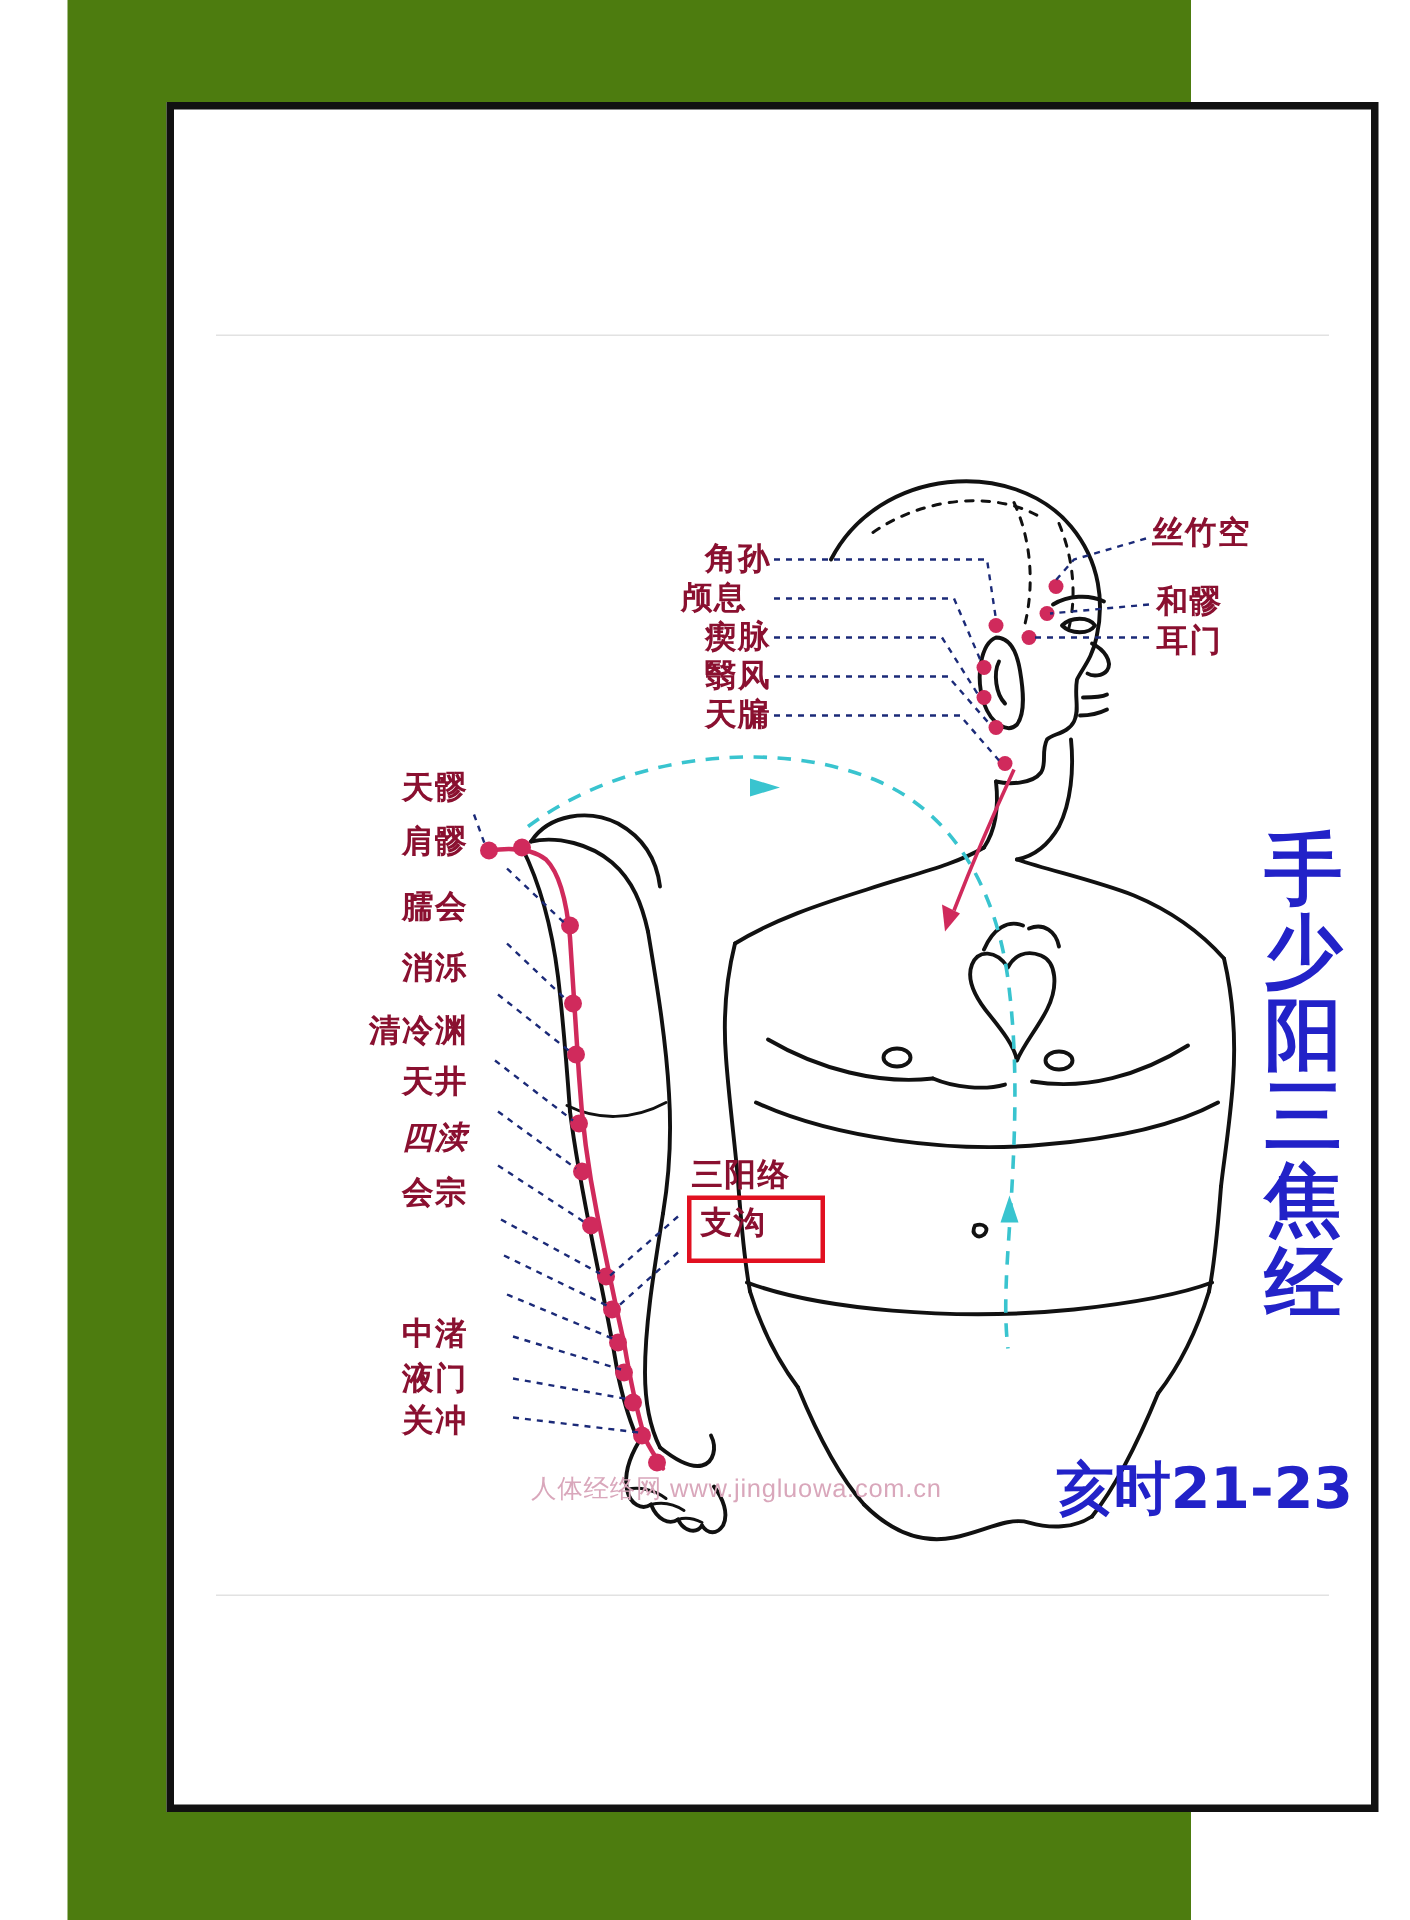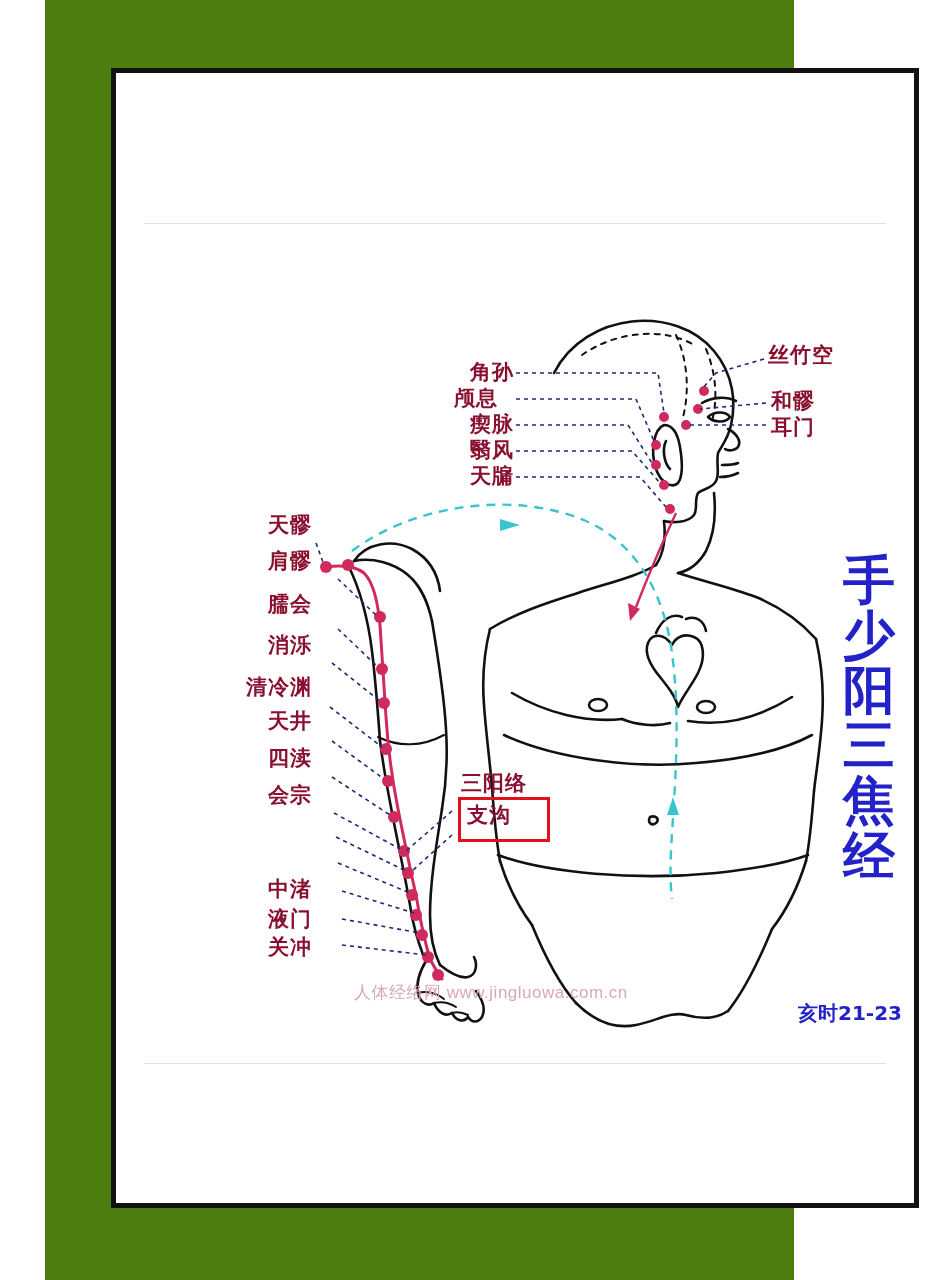--- a/index.html
+++ b/index.html
@@ -88,24 +88,24 @@
     font-weight: 700;
     line-height: 1.06;
     text-align: center;
     letter-spacing: 0px;
   }
   #title span { display: block; }
 
   #time {
     position: absolute;
     right: 22px;
-    top: 927px;
+    top: 894px;
     color: #2222c8;
     font-family: "DejaVu Sans", "Liberation Sans", sans-serif;
-    font-size: 20px;
+    font-size: 38px;
     font-weight: 700;
     white-space: nowrap;
   }
 
   #watermark {
     position: absolute;
     left: 238px;
     top: 908px;
     color: #d9a7bb;
     font-family: "Liberation Sans", sans-serif;
@@ -308,21 +308,21 @@
       <div class="lbl" style="left:652px; top:272px;">丝竹空</div>
       <div class="lbl" style="left:655px; top:318px;">和髎</div>
       <div class="lbl" style="left:655px; top:344px;">耳门</div>
 
       <div class="lbl right" style="left:60px; top:442px; width:136px;">天髎</div>
       <div class="lbl right" style="left:60px; top:478px; width:136px;">肩髎</div>
       <div class="lbl right" style="left:60px; top:521px; width:136px;">臑会</div>
       <div class="lbl right" style="left:60px; top:562px; width:136px;">消泺</div>
       <div class="lbl right" style="left:40px; top:604px; width:156px;">清冷渊</div>
       <div class="lbl right" style="left:60px; top:638px; width:136px;">天井</div>
-      <div class="lbl right" style="left:60px; top:675px; width:136px;">四渎</div>
+      <div class="lbl right" style="left:60px; top:675px; width:136px;font-style:italic;">四渎</div>
       <div class="lbl right" style="left:60px; top:712px; width:136px;">会宗</div>
 
 
       <div class="lbl right" style="left:60px; top:806px; width:136px;">中渚</div>
       <div class="lbl right" style="left:60px; top:836px; width:136px;">液门</div>
       <div class="lbl right" style="left:60px; top:864px; width:136px;">关冲</div>
 
       <div class="lbl" style="left:345px; top:700px;text-align:center;">三阳络</div>
 
       <div class="boxed" style="position:absolute; left:342px; top:724px; width:76px; height:34px;">

